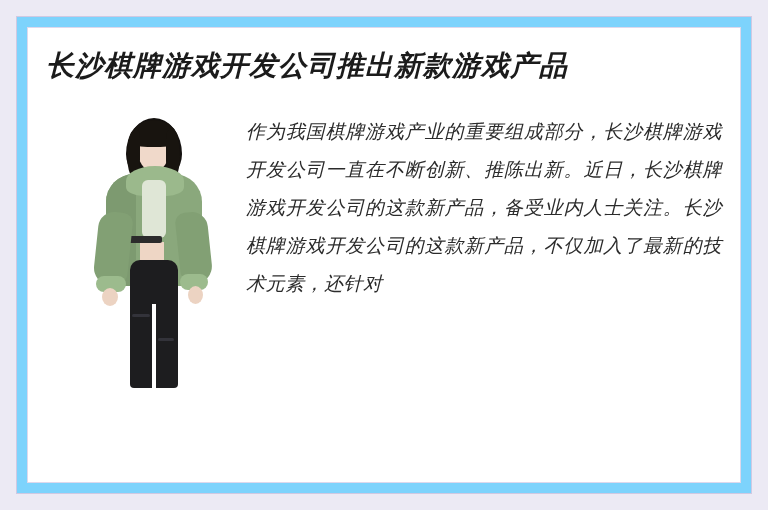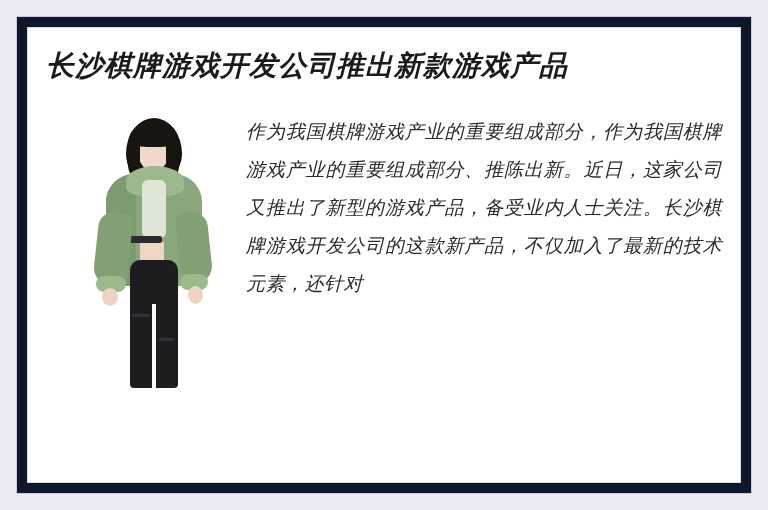--- a/index.html
+++ b/index.html
@@ -22,21 +22,21 @@
     height: 510px;
     background: #eceaf4;
     box-sizing: border-box;
     padding: 16px;
   }
 
   .card {
     position: relative;
     width: 100%;
     height: 100%;
-    background: #0f172a;
+    background: #7dd3fc;
     box-sizing: border-box;
     border: 1px solid #cfc9e2;
     padding: 10px;
   }
 
   .card-inner {
     position: relative;
     width: 100%;
     height: 100%;
     box-sizing: border-box;
@@ -274,18 +274,18 @@
             <div class="fig-pant-fold2"></div>
             <div class="fig-sleeve-l"></div>
             <div class="fig-sleeve-r"></div>
             <div class="fig-cuff-l"></div>
             <div class="fig-cuff-r"></div>
             <div class="fig-hand-l"></div>
             <div class="fig-hand-r"></div>
           </div>
         </div>
 
-        <p class="article-body">作为我国棋牌游戏产业的重要组成部分，作为我国棋牌游戏产业的重要组成部分、推陈出新。近日，这家公司又推出了新型的游戏产品，备受业内人士关注。长沙棋牌游戏开发公司的这款新产品，不仅加入了最新的技术元素，还针对</p>
+        <p class="article-body">作为我国棋牌游戏产业的重要组成部分，长沙棋牌游戏开发公司一直在不断创新、推陈出新。近日，长沙棋牌游戏开发公司的这款新产品，备受业内人士关注。长沙棋牌游戏开发公司的这款新产品，不仅加入了最新的技术元素，还针对</p>
 
       </div>
     </div>
   </div>
 </div>
 
 </body></html>

